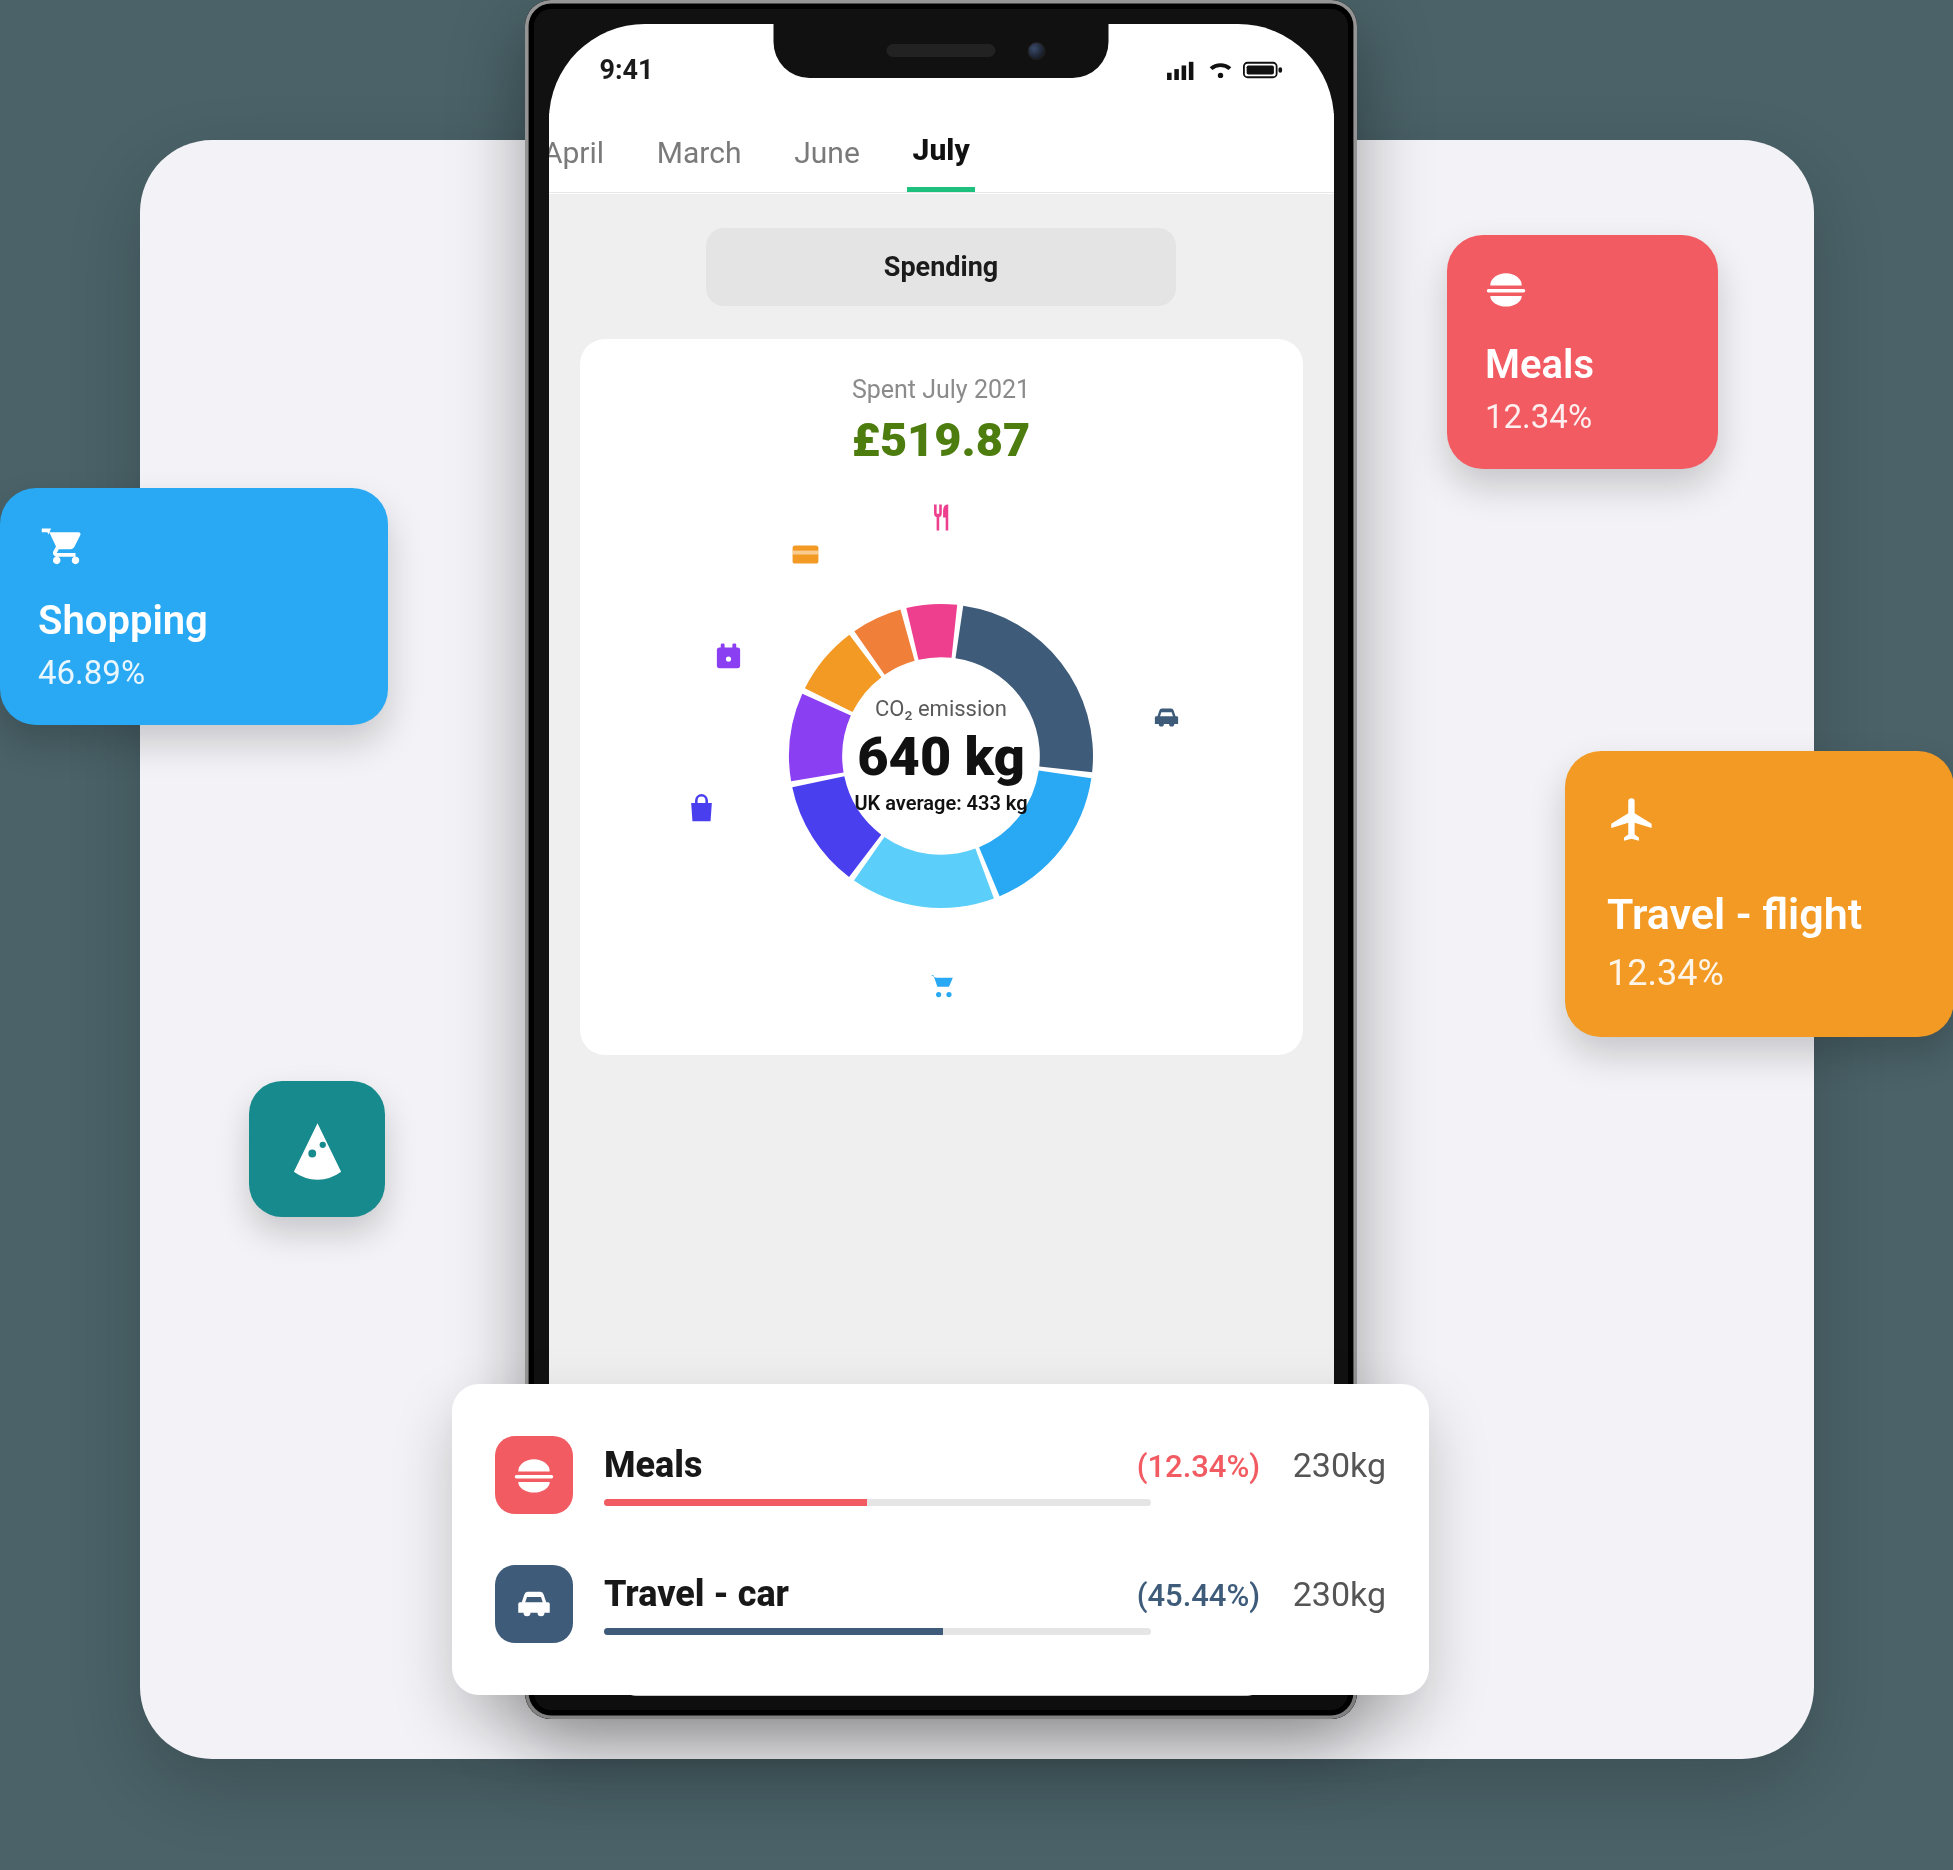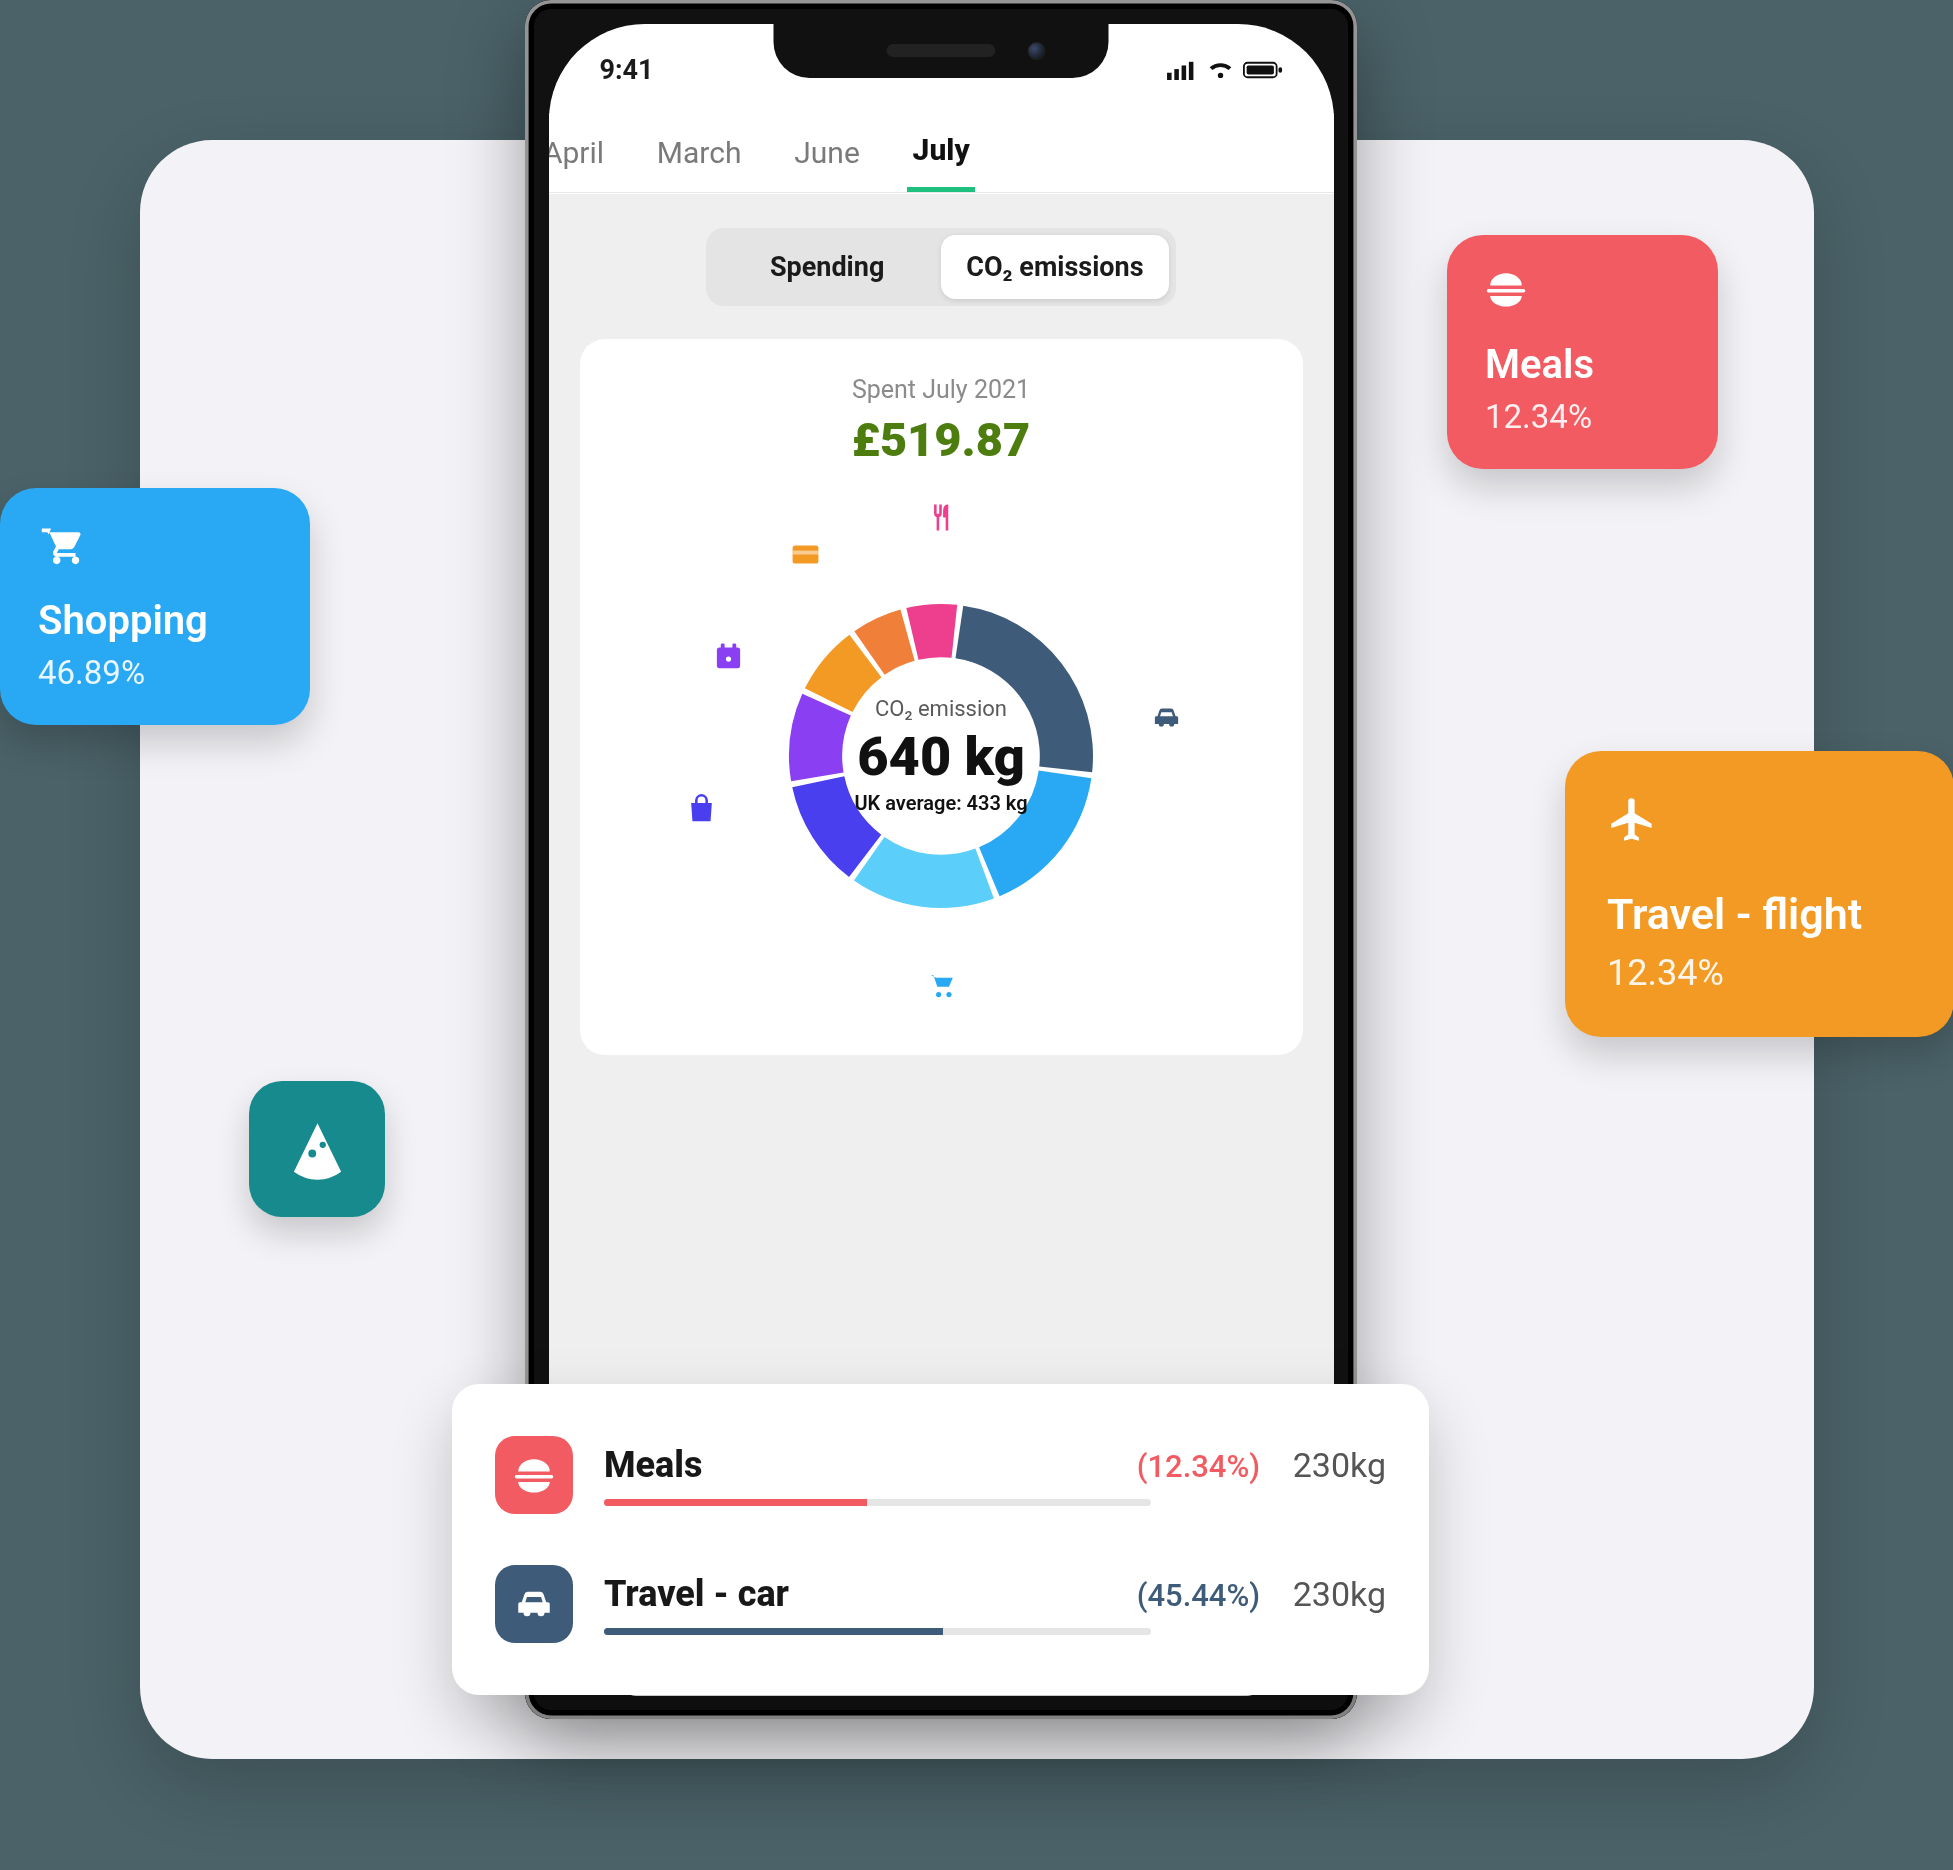--- a/index.html
+++ b/index.html
@@ -30,21 +30,21 @@
     position: absolute;
     border-radius: 36px;
     color: #fff;
     padding: 33px 38px;
     box-shadow: 0 18px 36px rgba(0,0,0,.18);
   }
   .callout .c-icon { font-size: 42px; line-height: 1; margin-bottom: 23.5px; }
   .callout .c-title { font-size: 40px; font-weight: 600; margin-bottom: 9px; }
   .callout .c-val { font-size: 33px; font-weight: 400; opacity: .9; }
 
-  .callout-shopping { left: 0; top: 488px; width: 310px; background: #29a8f3; }
+  .callout-shopping { left: 0; top: 488px; width: 388px; background: #29a8f3; }
   .callout-meals { left: 1447px; top: 235px; width: 271px; background: #f15b61; }
   .callout-flight { left: 1565px; top: 751px; width: 389px; background: #f39a24; padding: 43px 42px; }
   .callout-flight .c-icon { font-size: 51px; margin-bottom: 36px; }
   .callout-flight .c-title { font-size: 43px; margin-bottom: 12.7px; }
   .callout-flight .c-val { font-size: 36px; }
 
   .chip-pizza {
     position: absolute;
     left: 249px; top: 1081px;
     width: 136px; height: 136px;
@@ -279,21 +279,20 @@
       <span class="month first">April</span>
       <span class="month">March</span>
       <span class="month">June</span>
       <span class="month active">July</span>
     </div>
 
     <div class="panel-area">
 
       <div class="toggle">
         <div class="seg">Spending</div>
-        <div class="seg active">CO₂ emissions</div>
       </div>
 
       <div class="card">
         <div class="card-sub">Spent July 2021</div>
         <div class="card-amount">£519.87</div>
 
         <div class="donut-wrap">
           <svg class="donut" id="donut-svg" width="380" height="380" viewBox="0 0 200 200">
               <path d="M 81.76179811718494 22.106688399570004 A 80 80 0 0 1 108.5429689787791 20.45744735660277 L 105.55292983620642 48.2973407817918 A 52 52 0 0 0 88.14516877617021 49.36934745972051 Z" fill="#ed3f8e"></path>
               <path d="M 111.71698923451225 20.862700556069484 A 80 80 0 0 1 179.54255264339724 108.54296897877909 L 151.7026592182082 105.5529298362064 A 52 52 0 0 0 107.61604300243296 48.56075536144517 Z" fill="#3e5c7a"></path>

